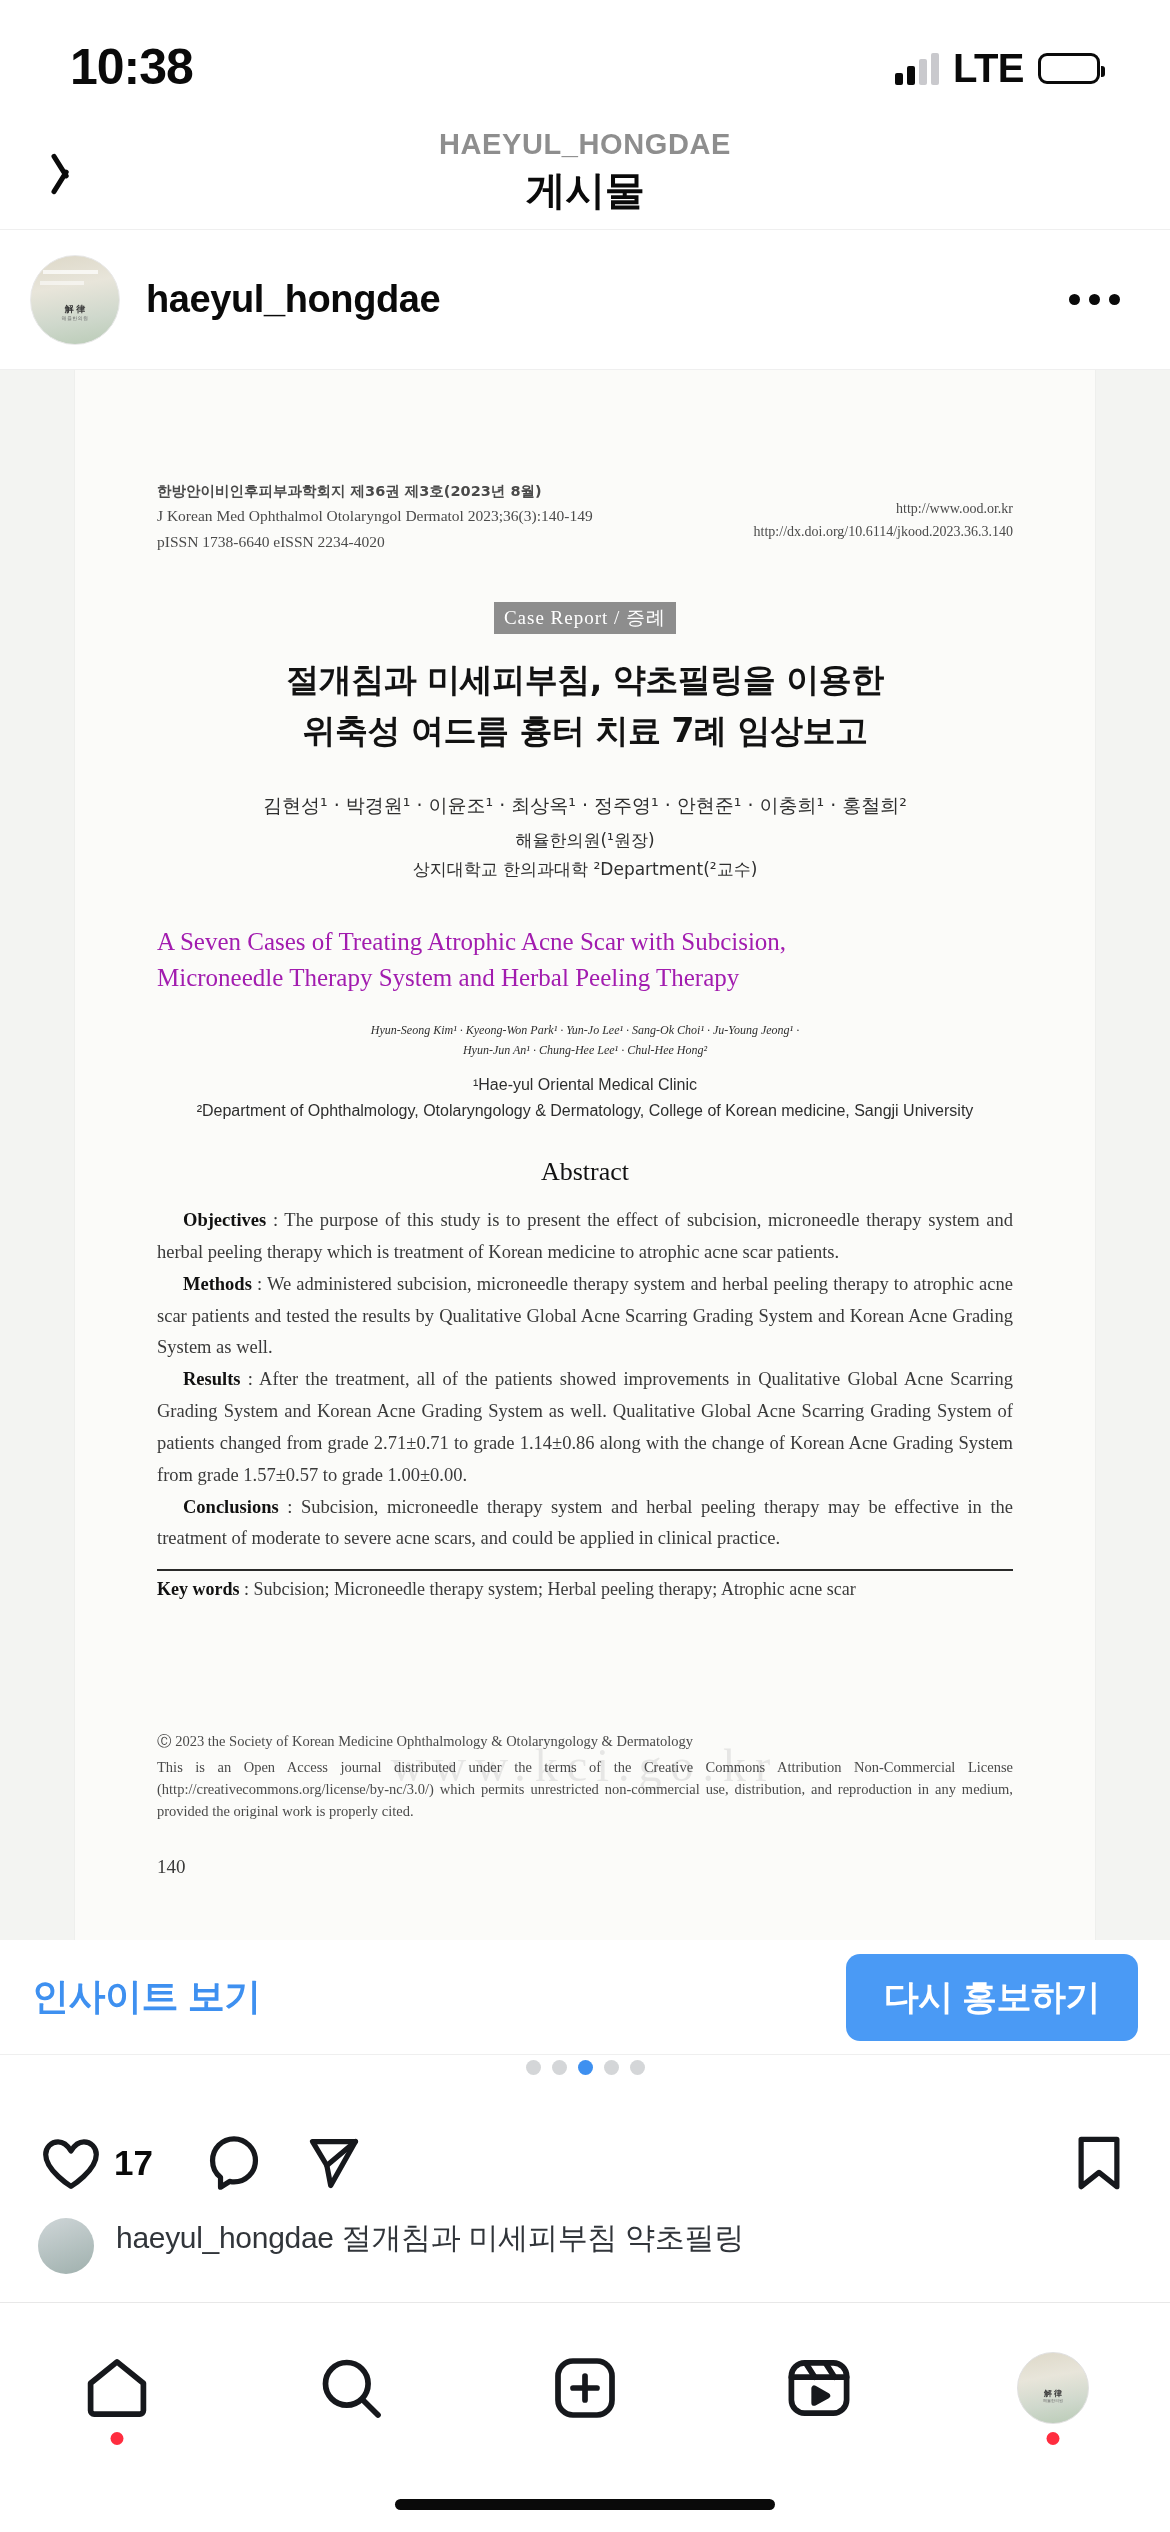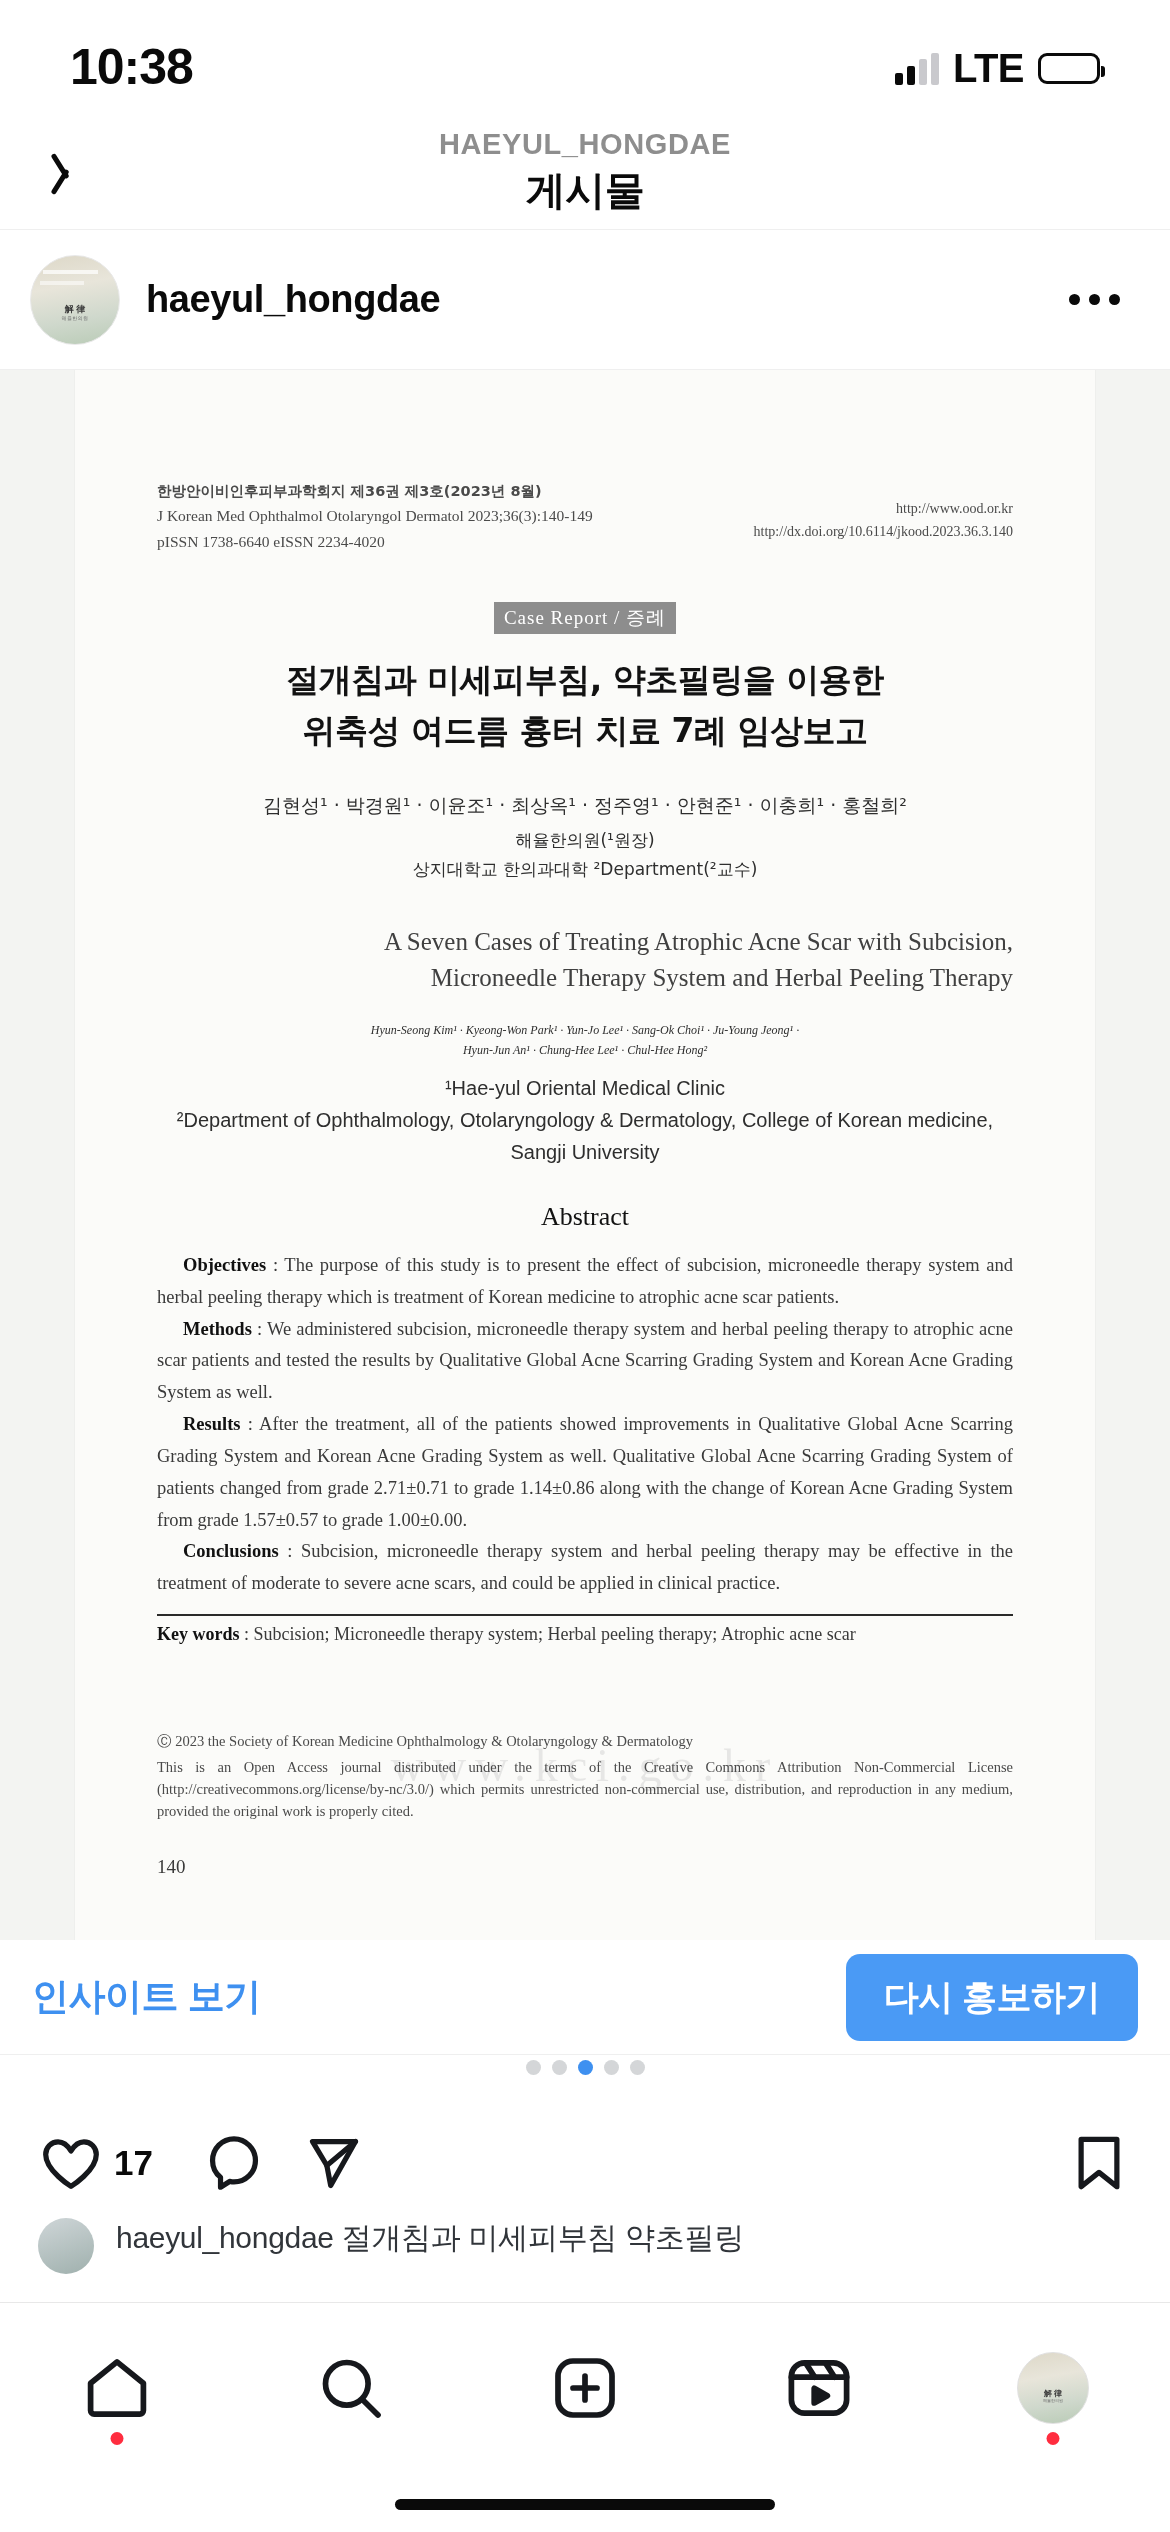--- a/index.html
+++ b/index.html
@@ -109,29 +109,29 @@
   }
   .kr-authors {
     margin-top:34px; text-align:center; font-size:19px; color:#2e2e2e;
     font-family:"DejaVu Sans", sans-serif; line-height:1.6;
   }
   .kr-aff {
     margin-top:6px; text-align:center; font-size:17px; color:#2e2e2e;
     font-family:"DejaVu Sans", sans-serif; line-height:1.7;
   }
   .en-title {
-    margin-top:40px; text-align:right; color:#404040;
+    margin-top:40px; text-align:left; color:#a21caf;
     font-size:25px; line-height:1.42; font-weight:400;
   }
   .en-authors {
     margin-top:26px; text-align:center; font-size:12px; font-style:italic;
     color:#2e2e2e; line-height:1.62;
   }
   .en-aff {
-    margin-top:12px; text-align:center; font-size:20px; color:#2e2e2e;
+    margin-top:12px; text-align:center; font-size:16px; color:#2e2e2e;
     font-family:"Liberation Sans", sans-serif; line-height:1.6;
   }
   .abs-h { margin-top:34px; text-align:center; font-size:26px; color:#121212; }
   .abs-body { margin-top:18px; font-size:18.5px; line-height:1.72; text-align:justify; color:#3a3a3a; }
   .abs-body p { text-indent:26px; }
   .abs-body b { font-weight:700; color:#111; }
   .kw-rule { margin-top:14px; border-top:2px solid #2a2a2a; }
   .kw { margin-top:8px; font-size:18px; color:#3a3a3a; }
   .kw b { font-weight:700; color:#111; }
 

